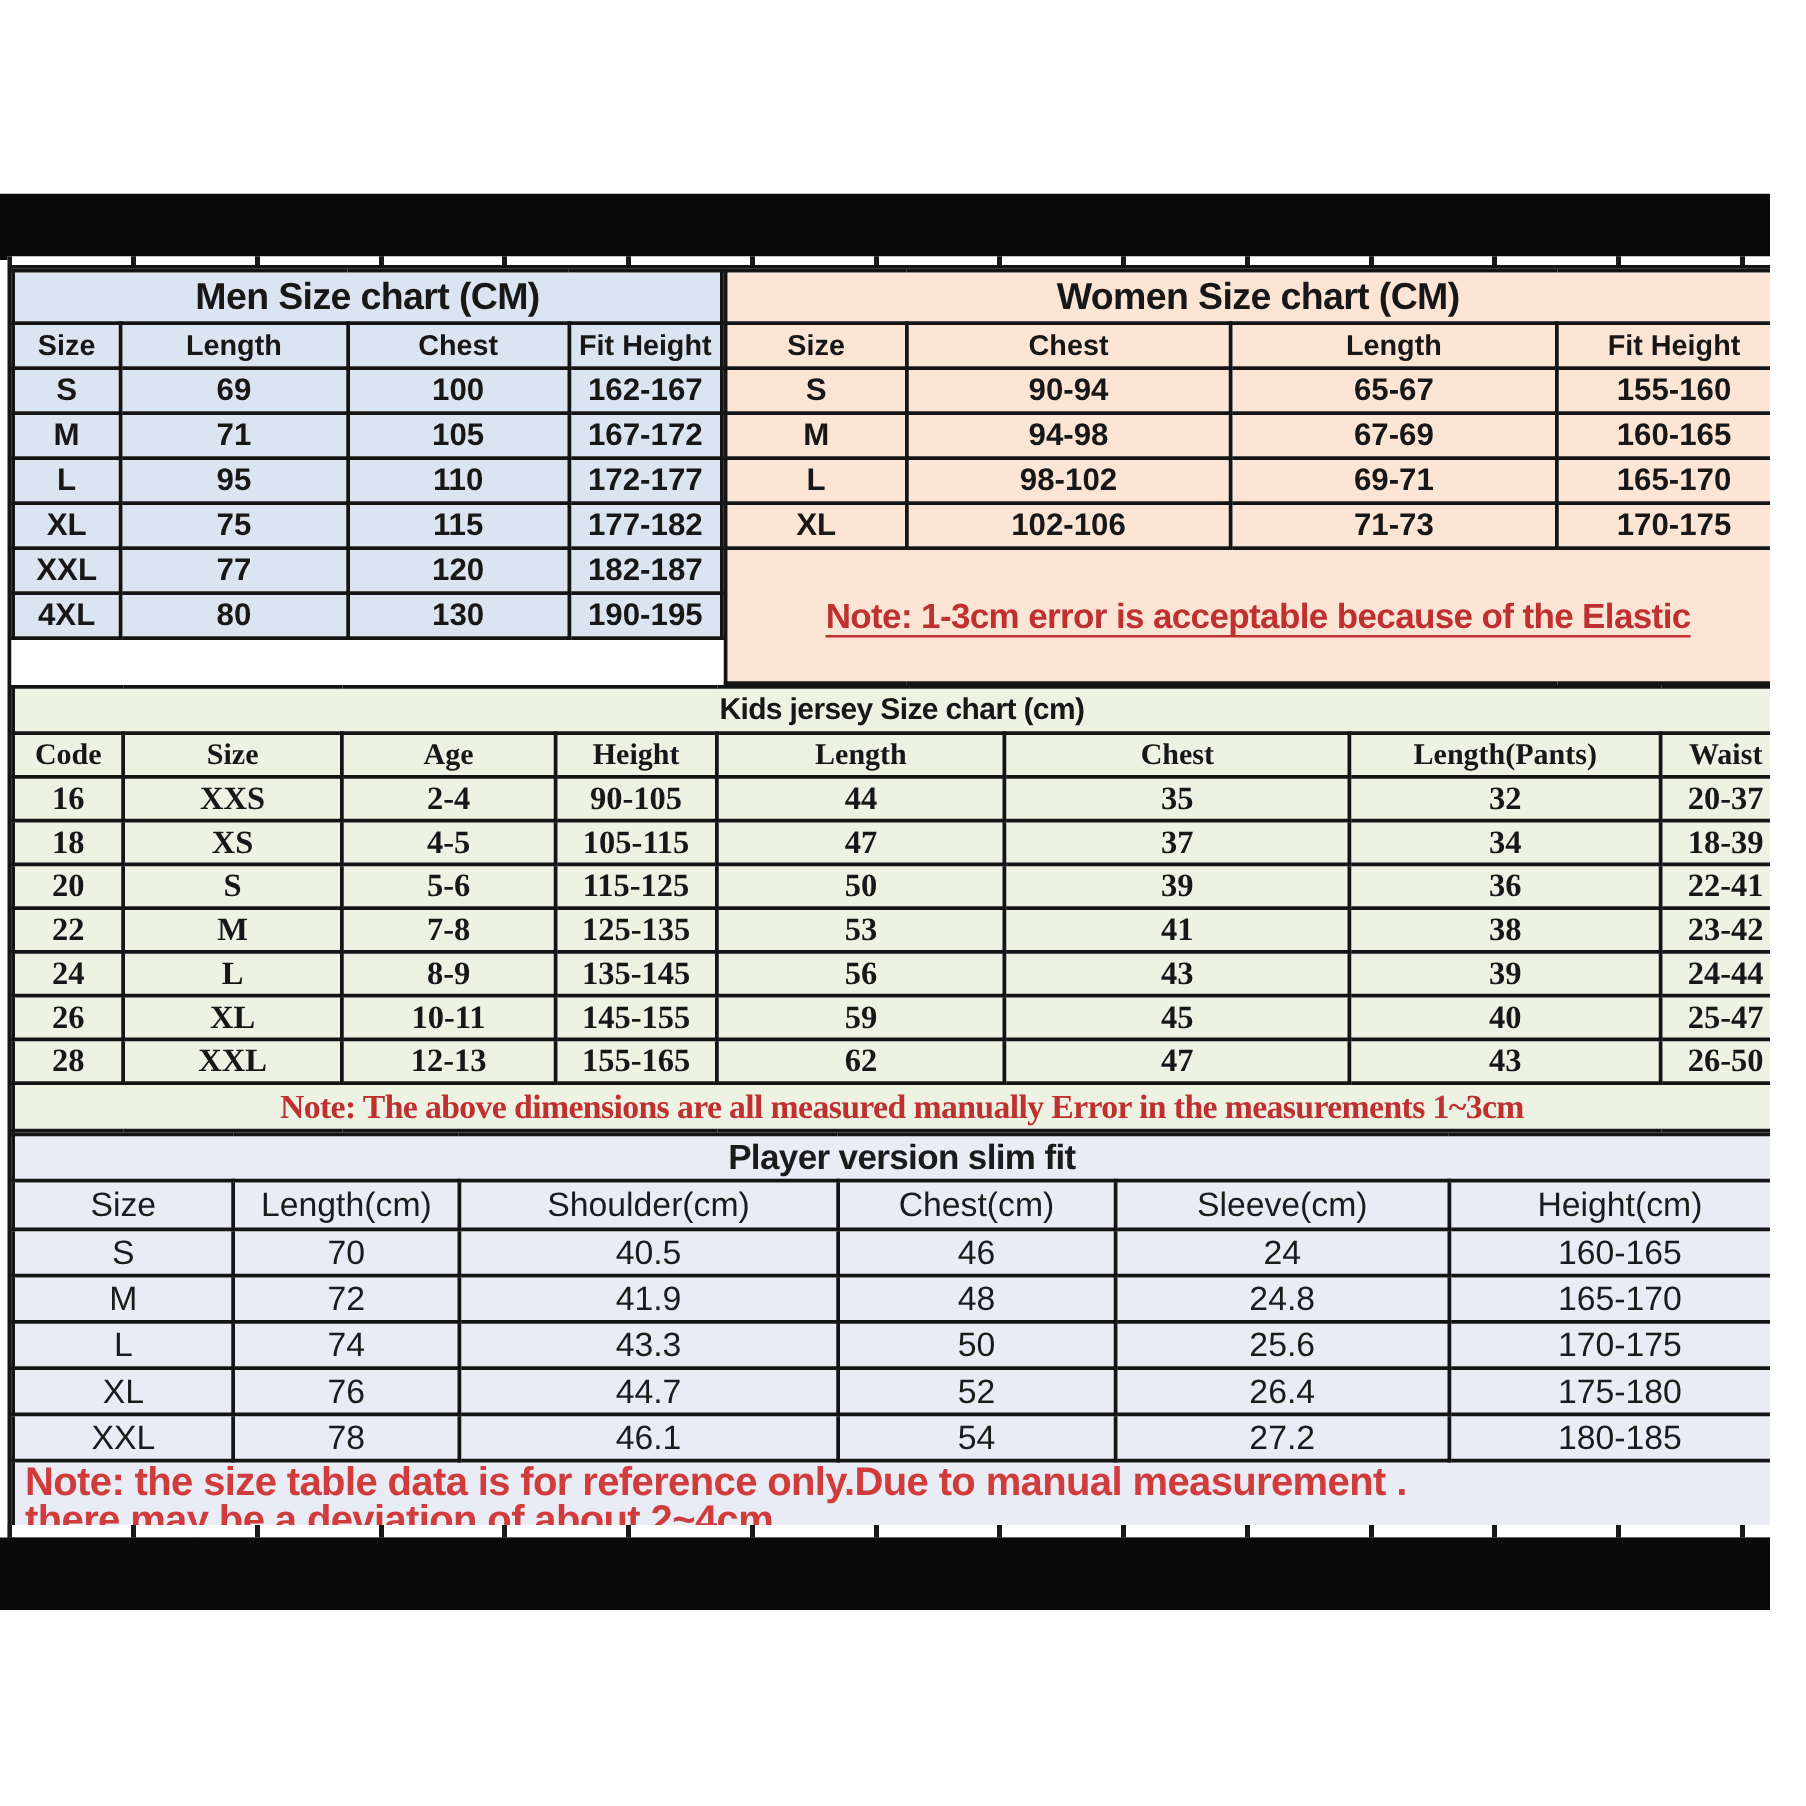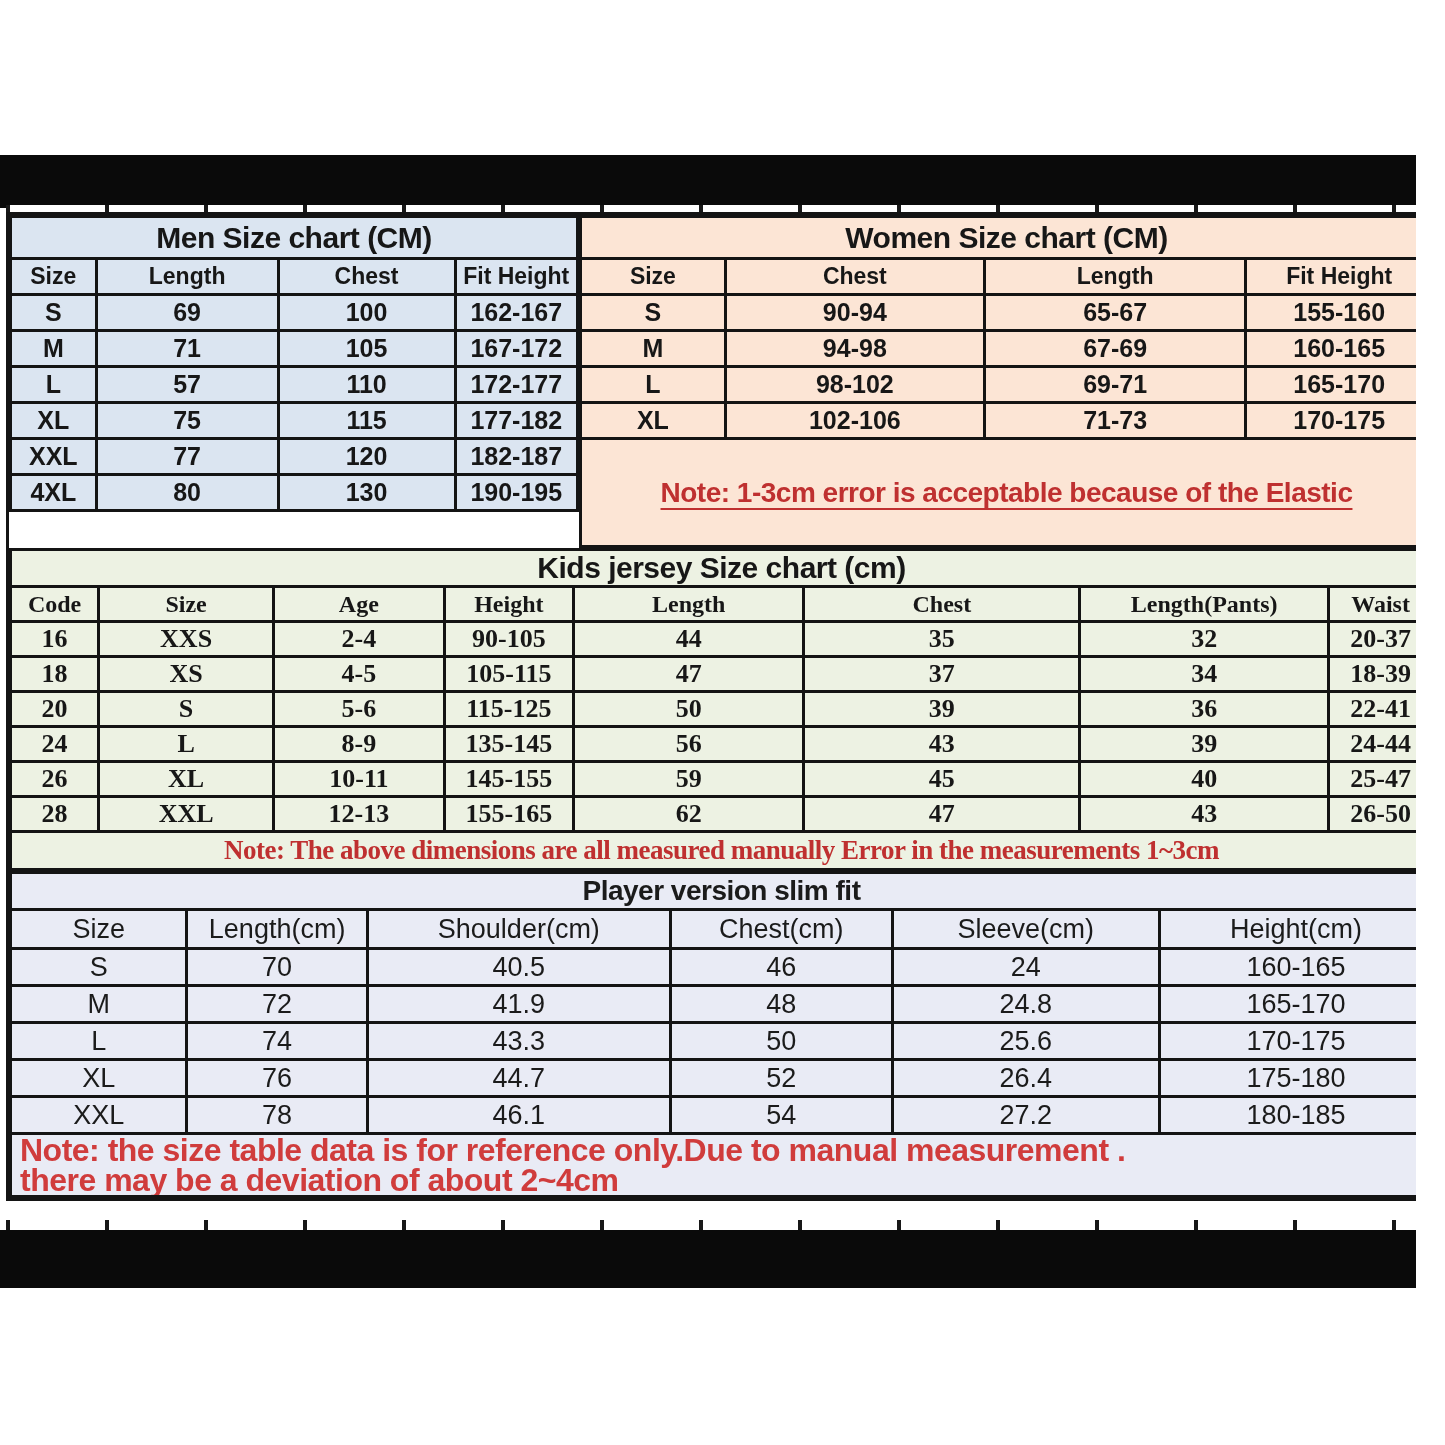--- a/index.html
+++ b/index.html
@@ -43,21 +43,21 @@
   .women td{ background:var(--women_bg);height:36px; font-size:25px; font-weight:bold; color:#171717; }
   .men .title-cell, .women .title-cell { height:42px; font-size:30px; letter-spacing:-0.5px; }
   .men .hdr td, .women .hdr td, .men td.hdr-c, .women td.hdr-c { font-size:23px; }
   .women .note-cell {
     height:108px; font-size:28px; font-weight:bold; letter-spacing:-0.5px;
     color:var(--note_red); text-decoration:underline; text-underline-offset:6px;
   }
 
   
   .kids td { background:var(--kids_bg); height:35px; font-family:"Liberation Serif", serif; font-size:26px; font-weight:bold; color:#171717; }
-  .kids .title-cell { font-family:"Liberation Sans", sans-serif; height:37px; font-size:30px; letter-spacing:-0.5px; }
+  .kids .title-cell { font-family:"Liberation Sans", sans-serif; height:37px; font-size:24px; letter-spacing:-0.5px; }
   .kids .hdr td { font-size:24px; }
   .kids .note-cell { height:38px; font-size:27px; color:var(--note_red); letter-spacing:-0.5px; }
 
   
   .player td { background:var(--player_bg); height:37px; font-size:27px; font-weight:normal; color:#1b1b1b; }
   .player .title-cell { height:37px; font-size:28px; font-weight:bold; letter-spacing:-0.5px; }
   .player .hdr td { height:39px; }
   .player .footer-cell { height:62px; text-align:left; padding-left:8px; white-space:normal; }
   .footer-line { display:block; font-size:32px; font-weight:bold; color:var(--footer_red); line-height:30px; letter-spacing:-0.5px; }
 </style>
@@ -100,21 +100,21 @@
                 <td>162-167</td>
               </tr>
               <tr>
                 <td>M</td>
                 <td>71</td>
                 <td>105</td>
                 <td>167-172</td>
               </tr>
               <tr>
                 <td>L</td>
-                <td>57</td>
+                <td>95</td>
                 <td>110</td>
                 <td>172-177</td>
               </tr>
               <tr>
                 <td>XL</td>
                 <td>75</td>
                 <td>115</td>
                 <td>177-182</td>
               </tr>
               <tr>
@@ -239,20 +239,30 @@
             <td>20</td>
             <td>S</td>
             <td>5-6</td>
             <td>115-125</td>
             <td>50</td>
             <td>39</td>
             <td>36</td>
             <td>22-41</td>
           </tr>
           <tr>
+            <td>22</td>
+            <td>M</td>
+            <td>7-8</td>
+            <td>125-135</td>
+            <td>53</td>
+            <td>41</td>
+            <td>38</td>
+            <td>23-42</td>
+          </tr>
+          <tr>
             <td>24</td>
             <td>L</td>
             <td>8-9</td>
             <td>135-145</td>
             <td>56</td>
             <td>43</td>
             <td>39</td>
             <td>24-44</td>
           </tr>
           <tr>

